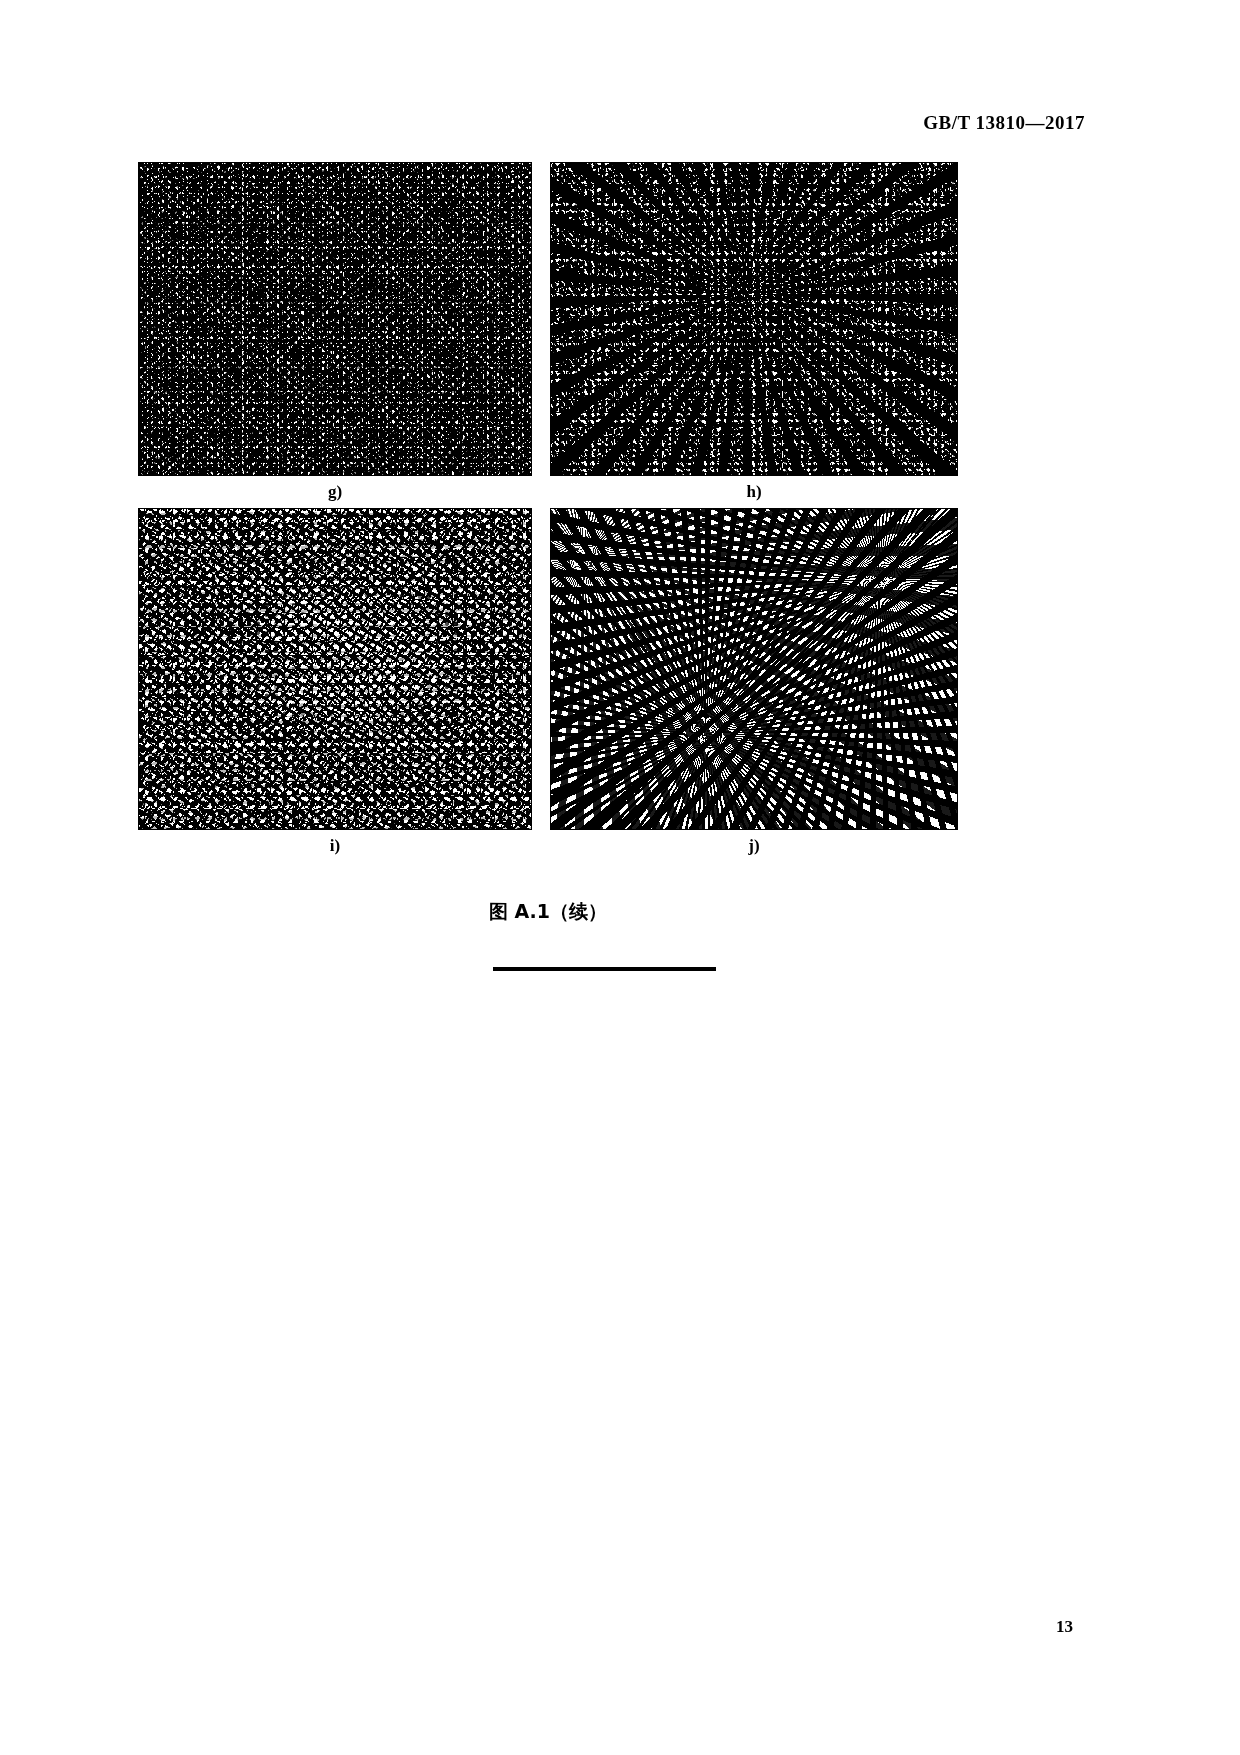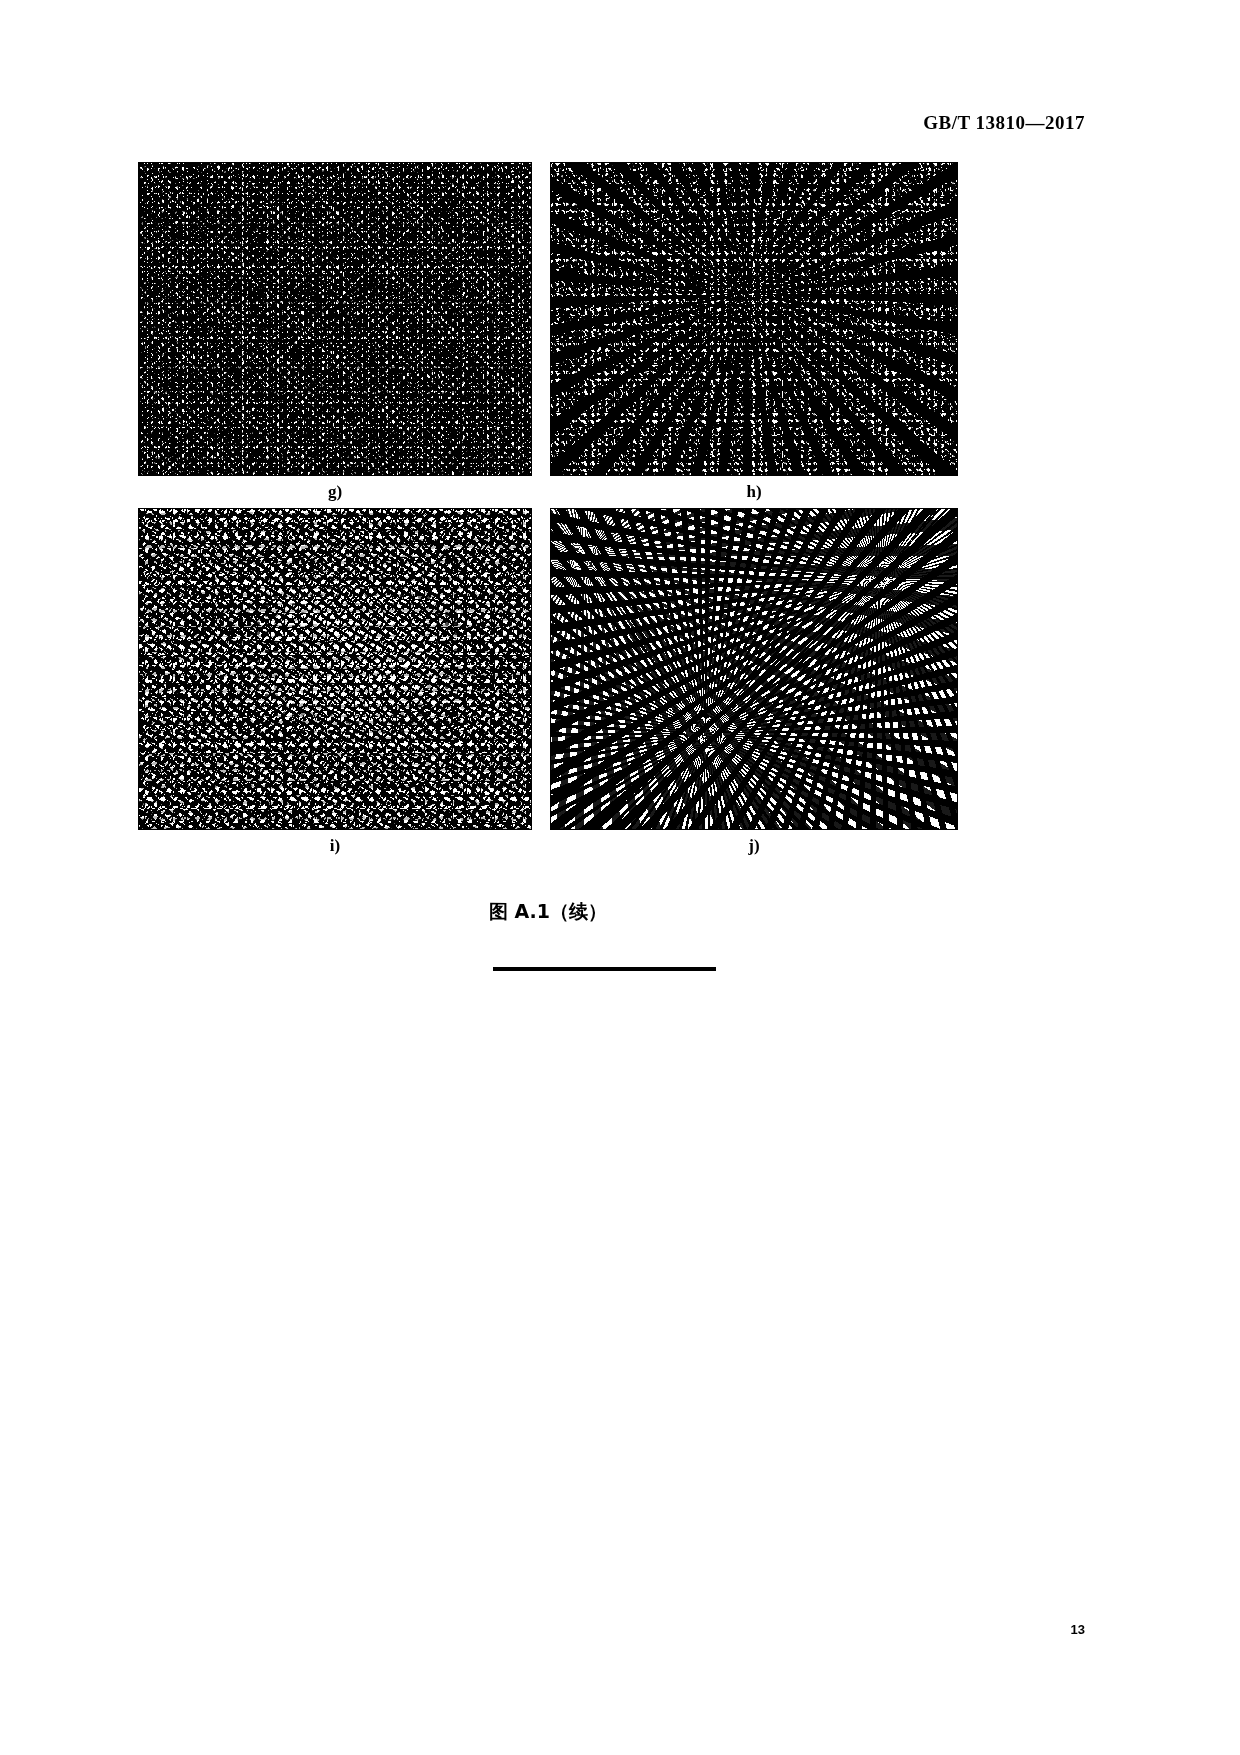--- a/index.html
+++ b/index.html
@@ -83,24 +83,24 @@
   .rule {
     position: absolute;
     left: 493px;
     top: 967px;
     width: 223px;
     height: 4px;
     background: #000;
   }
   .page-number {
     position: absolute;
-    right: 155px;
+    right: 167px;
     bottom: 118px;
-    font-family: Liberation Sans, sans-serif;
-    font-size: 13px;
+    font-family: Liberation Serif, serif;
+    font-size: 17px;
     font-weight: bold;
   }
 
   
   .tex {
     position: absolute;
     inset: 0;
     background-color: #ffffff;
   }
   .tex::before,

